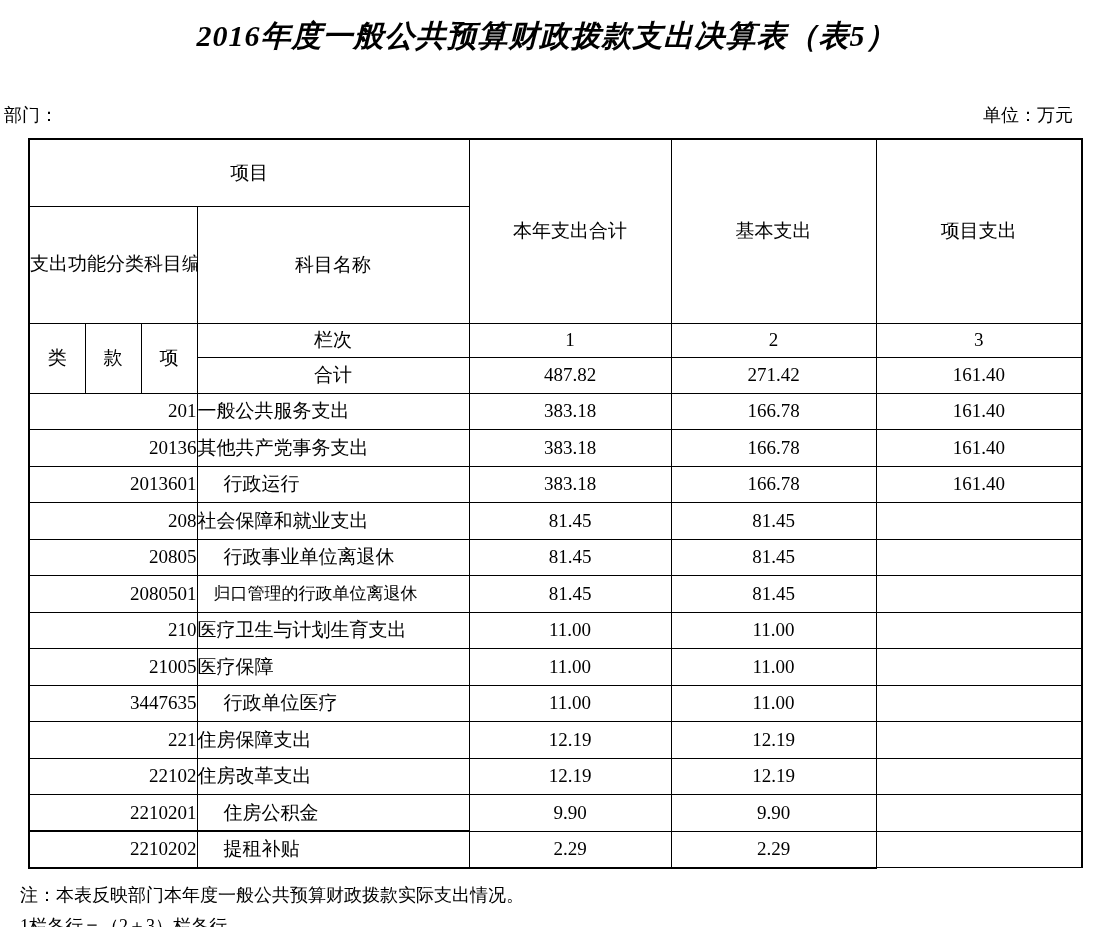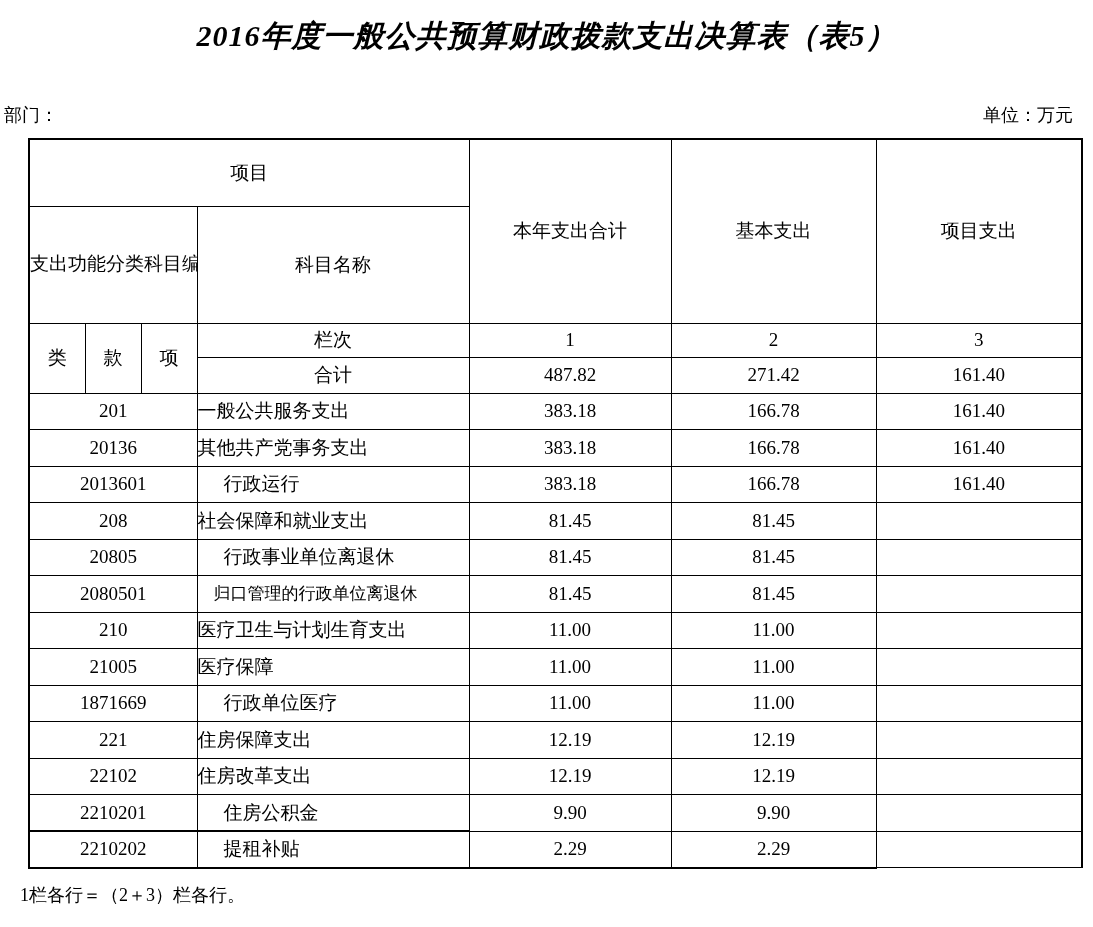--- a/index.html
+++ b/index.html
@@ -45,21 +45,21 @@
   .br { border-right: 2px solid #000 !important; }
   .bb2 { border-bottom: 2px solid #000 !important; }
   
   .r-head1 { height: 67px; }
   .r-head2 { height: 117px; }
   .r-rank  { height: 34px; }
   .r-total { height: 36px; }
   .r-data  { height: 36.5px; }
   
   td.code-group { white-space: normal; padding: 0 13px; line-height: 1.7; text-align: center; }
-  td.code { padding-left: 4px; text-align: center; }
+  td.code { padding-left: 4px; text-align: right; }
   td.name { padding-left: 6px; text-align: left; }
   td.name.ind1 { padding-left: 26px; }
   td.name.ind2 { padding-left: 26px; }
   td.name.small-name { font-size: 17px; padding-left: 16px; }
   .notes {
     margin: 11px 20px 0 20px;
     font-size: 18px;
     line-height: 31px;
   }
 </style>
@@ -172,21 +172,21 @@
 
   <tr class="r-data">
     <td colspan="3" class="bl code">21005</td>
     <td class="name">医疗保障</td>
     <td class="center">11.00</td>
     <td class="center">11.00</td>
     <td class="br center"></td>
   </tr>
 
   <tr class="r-data">
-    <td colspan="3" class="bl code">1871669</td>
+    <td colspan="3" class="bl code">3447635</td>
     <td class="name ind1">行政单位医疗</td>
     <td class="center">11.00</td>
     <td class="center">11.00</td>
     <td class="br center"></td>
   </tr>
 
   <tr class="r-data">
     <td colspan="3" class="bl code">221</td>
     <td class="name">住房保障支出</td>
     <td class="center">12.19</td>
@@ -214,14 +214,15 @@
     <td colspan="3" class="bl code bb2">2210202</td>
     <td class="name ind1 bb2">提租补贴</td>
     <td class="center bb2">2.29</td>
     <td class="center bb2">2.29</td>
     <td class="br center"></td>
   </tr>
 </tbody>
   </table>
 
 <div class="notes">
+  <div>注：本表反映部门本年度一般公共预算财政拨款实际支出情况。</div>
   <div>1栏各行＝（2＋3）栏各行。</div>
 </div>
 
 </body></html>

